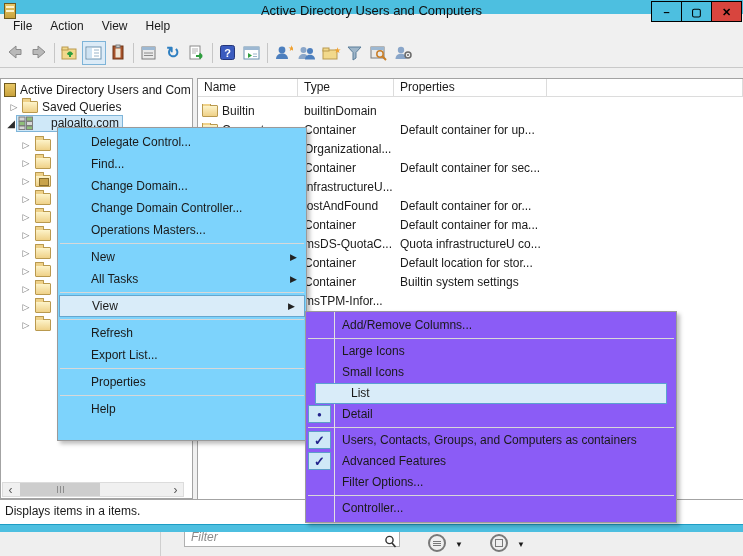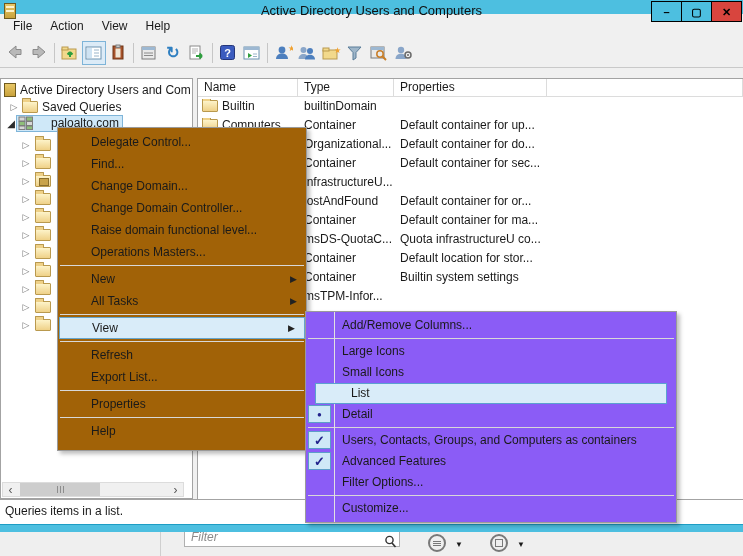--- a/index.html
+++ b/index.html
@@ -21,21 +21,21 @@
   .tb-btn{width:24px;height:24px;display:flex;align-items:center;justify-content:center;box-sizing:border-box}
   .tb-btn.active{border:1px solid #7eb4d8;background:#dcebf7}
   .glyph-refresh{color:#2f7fc1;font-size:16px;font-weight:bold;line-height:16px}
   
   .tree-pane{position:absolute;left:0;top:78px;width:193px;height:421px;background:#fff;border:1px solid #a3a3a3;box-sizing:border-box}
   .list-pane{position:absolute;left:197px;top:78px;width:546px;height:421px;background:#fff;border-top:1px solid #a3a3a3;border-left:1px solid #a3a3a3;box-sizing:border-box}
   .lv-header{display:flex;height:17px;border-bottom:1px solid #dcdcdc;background:#fff}
   .lv-header .cell{border-right:1px solid #dcdcdc;padding:1px 0 0 6px;box-sizing:border-box;color:#1a1a1a}
   .c1{width:100px}.c2{width:96px}.c3{width:153px}.cfill{flex:1}
   .lv-rows{padding-top:2px}
-  .lv-row{display:flex;height:19px;align-items:flex-start}
+  .lv-row{display:flex;height:19px;align-items:flex-end}
   .lv-row .name{width:100px;display:flex;align-items:center;padding-left:4px;box-sizing:border-box;gap:4px;overflow:hidden}
   .lv-row .type{width:96px;padding-left:6px;box-sizing:border-box;overflow:hidden;white-space:nowrap}
   .lv-row .desc{padding-left:6px;overflow:hidden;white-space:nowrap}
   
   .folder{width:16px;height:12px;position:relative;background:linear-gradient(#fdf3c9,#efd188);
           border:1px solid #b9994e;border-radius:1px;box-sizing:border-box;flex:0 0 auto}
   .folder::before{content:"";position:absolute;left:-1px;top:-4px;width:7px;height:3px;background:#efd188;border:1px solid #b9994e;border-bottom:none;border-radius:1px 1px 0 0}
   .folder .inner{position:absolute;left:3px;top:2px;width:8px;height:6px;background:#c9a34a;border:1px solid #8b6f2b}
   
   .tree-row{position:absolute;height:18px;display:flex;align-items:center}
@@ -61,22 +61,22 @@
   .desk-divider{position:absolute;left:160px;top:532px;width:1px;height:24px;background:#cfcfcf}
   .filter-input{position:absolute;left:184px;top:527px;width:216px;height:20px;box-sizing:border-box;border:1px solid #b0b0b0;background:#fff;padding:0 20px 0 6px;font:12px "Liberation Sans",sans-serif;z-index:5}
   .filter-input::placeholder{font-style:italic;color:#8a8a8a}
   .search-glyph{position:absolute;left:384px;top:535px;z-index:7}
   .circle-btn{position:absolute;top:534px;width:18px;height:18px;border:2px solid #787878;border-radius:50%;box-sizing:border-box;display:flex;align-items:center;justify-content:center}
   .caret{position:absolute;top:540px;font-size:8px;color:#1a1a1a}
   .caret::before{content:"▼"}
   .list-glyph{width:8px}.list-glyph i{display:block;height:1px;background:#787878;margin:1px 0}
   .save-glyph{width:8px;height:8px;border:1px solid #787878;box-sizing:border-box}
   
-  .ctx-menu{position:absolute;left:57px;top:127px;width:250px;background:#a16207;border:1px solid #9a9a9a;
-            box-shadow:3px 3px 4px rgba(0,0,0,.25);z-index:20;padding:3px 0 8px;box-sizing:border-box}
+  .ctx-menu{position:absolute;left:57px;top:127px;width:250px;background:#7dd3fc;border:1px solid #9a9a9a;
+            box-shadow:3px 3px 4px rgba(0,0,0,.25);z-index:20;padding:3px 0 20px;box-sizing:border-box}
   .ctx-item{height:22px;line-height:22px;padding-left:33px;position:relative;white-space:nowrap}
   .ctx-item .sub-arrow{position:absolute;right:9px;top:0;font-size:9px;color:#222}
   .ctx-item .sub-arrow::before{content:"▶"}
   .ctx-item.hl{background:#d9ecf9;border:1px solid #66a6ce;height:20px;line-height:20px;margin:0 1px;padding-left:32px;box-sizing:content-box}
   .ctx-sep{height:1px;background:#d8d8d8;margin:2px 2px}
   .sub-menu{position:absolute;left:305px;top:311px;width:372px;background:#8b5cf6;border:1px solid #9a9a9a;
             box-shadow:3px 3px 4px rgba(0,0,0,.25);z-index:21;padding:3px 0;box-sizing:border-box}
   .sub-gutter{position:absolute;left:28px;top:0;bottom:0;width:1px;background:#e2e2e2}
   .sub-item{height:21px;line-height:21px;padding-left:36px;position:relative;white-space:nowrap}
   .sub-item.hl{background:#d9ecf9;border:1px solid #5ba0d0;height:19px;line-height:19px;margin:0 9px;padding-left:35px;box-sizing:content-box}
@@ -329,21 +329,20 @@
           </span>
           <span class="type">Container</span>
           <span class="desc">Default container for up...</span>
         </div>
       <div class="lv-row">
           <span class="name">
             <span class="folder"></span>
             <span></span>
           </span>
           <span class="type">Organizational...</span>
-          <span class="desc">Default container for do...</span>
         </div>
       <div class="lv-row">
           <span class="name">
             <span class="folder"></span>
             <span></span>
           </span>
           <span class="type">Container</span>
           <span class="desc">Default container for sec...</span>
         </div>
       <div class="lv-row">
@@ -399,21 +398,21 @@
             <span class="folder"></span>
             <span></span>
           </span>
           <span class="type">msTPM-Infor...</span>
           <span class="desc"></span>
         </div>
     </div>
   </div>
 
   <div class="statusbar">
-    <span>Queries items in a list.</span>
+    <span>Displays items in a items.</span>
   </div>
 </div>
 
 <div class="bottom-strip"></div>
 
 <div class="desktop"></div>
 <div class="desk-divider"></div>
 <input class="filter-input" type="text" placeholder="Filter" style="">
 <span class="search-glyph">
   <svg width="13" height="13">
@@ -432,21 +431,20 @@
 <span class="circle-btn" style="left:490px">
   <span class="save-glyph"></span>
 </span>
 <span class="caret" style="left:517px"></span>
 
 <div class="ctx-menu">
   <div class="ctx-item">Delegate Control...</div>
   <div class="ctx-item">Find...</div>
   <div class="ctx-item">Change Domain...</div>
   <div class="ctx-item">Change Domain Controller...</div>
-  <div class="ctx-item">Raise domain functional level...</div>
   <div class="ctx-item">Operations Masters...</div>
   <div class="ctx-sep"></div>
   <div class="ctx-item"><span>New</span><span class="sub-arrow"></span></div>
   <div class="ctx-item"><span>All Tasks</span><span class="sub-arrow"></span></div>
   <div class="ctx-sep"></div>
   <div class="ctx-item hl"><span>View</span><span class="sub-arrow"></span></div>
   <div class="ctx-sep"></div>
   <div class="ctx-item">Refresh</div>
   <div class="ctx-item">Export List...</div>
   <div class="ctx-sep"></div>
@@ -461,14 +459,14 @@
   <div class="ctx-sep"></div>
   <div class="sub-item">Large Icons</div>
   <div class="sub-item">Small Icons</div>
   <div class="sub-item hl">List</div>
   <div class="sub-item"><span class="mark-box radio"></span><span>Detail</span></div>
   <div class="ctx-sep"></div>
   <div class="sub-item"><span class="mark-box check"></span><span>Users, Contacts, Groups, and Computers as containers</span></div>
   <div class="sub-item"><span class="mark-box check"></span><span>Advanced Features</span></div>
   <div class="sub-item">Filter Options...</div>
   <div class="ctx-sep"></div>
-  <div class="sub-item">Customize...</div>
+  <div class="sub-item">Controller...</div>
 </div>
 
 </body></html>

